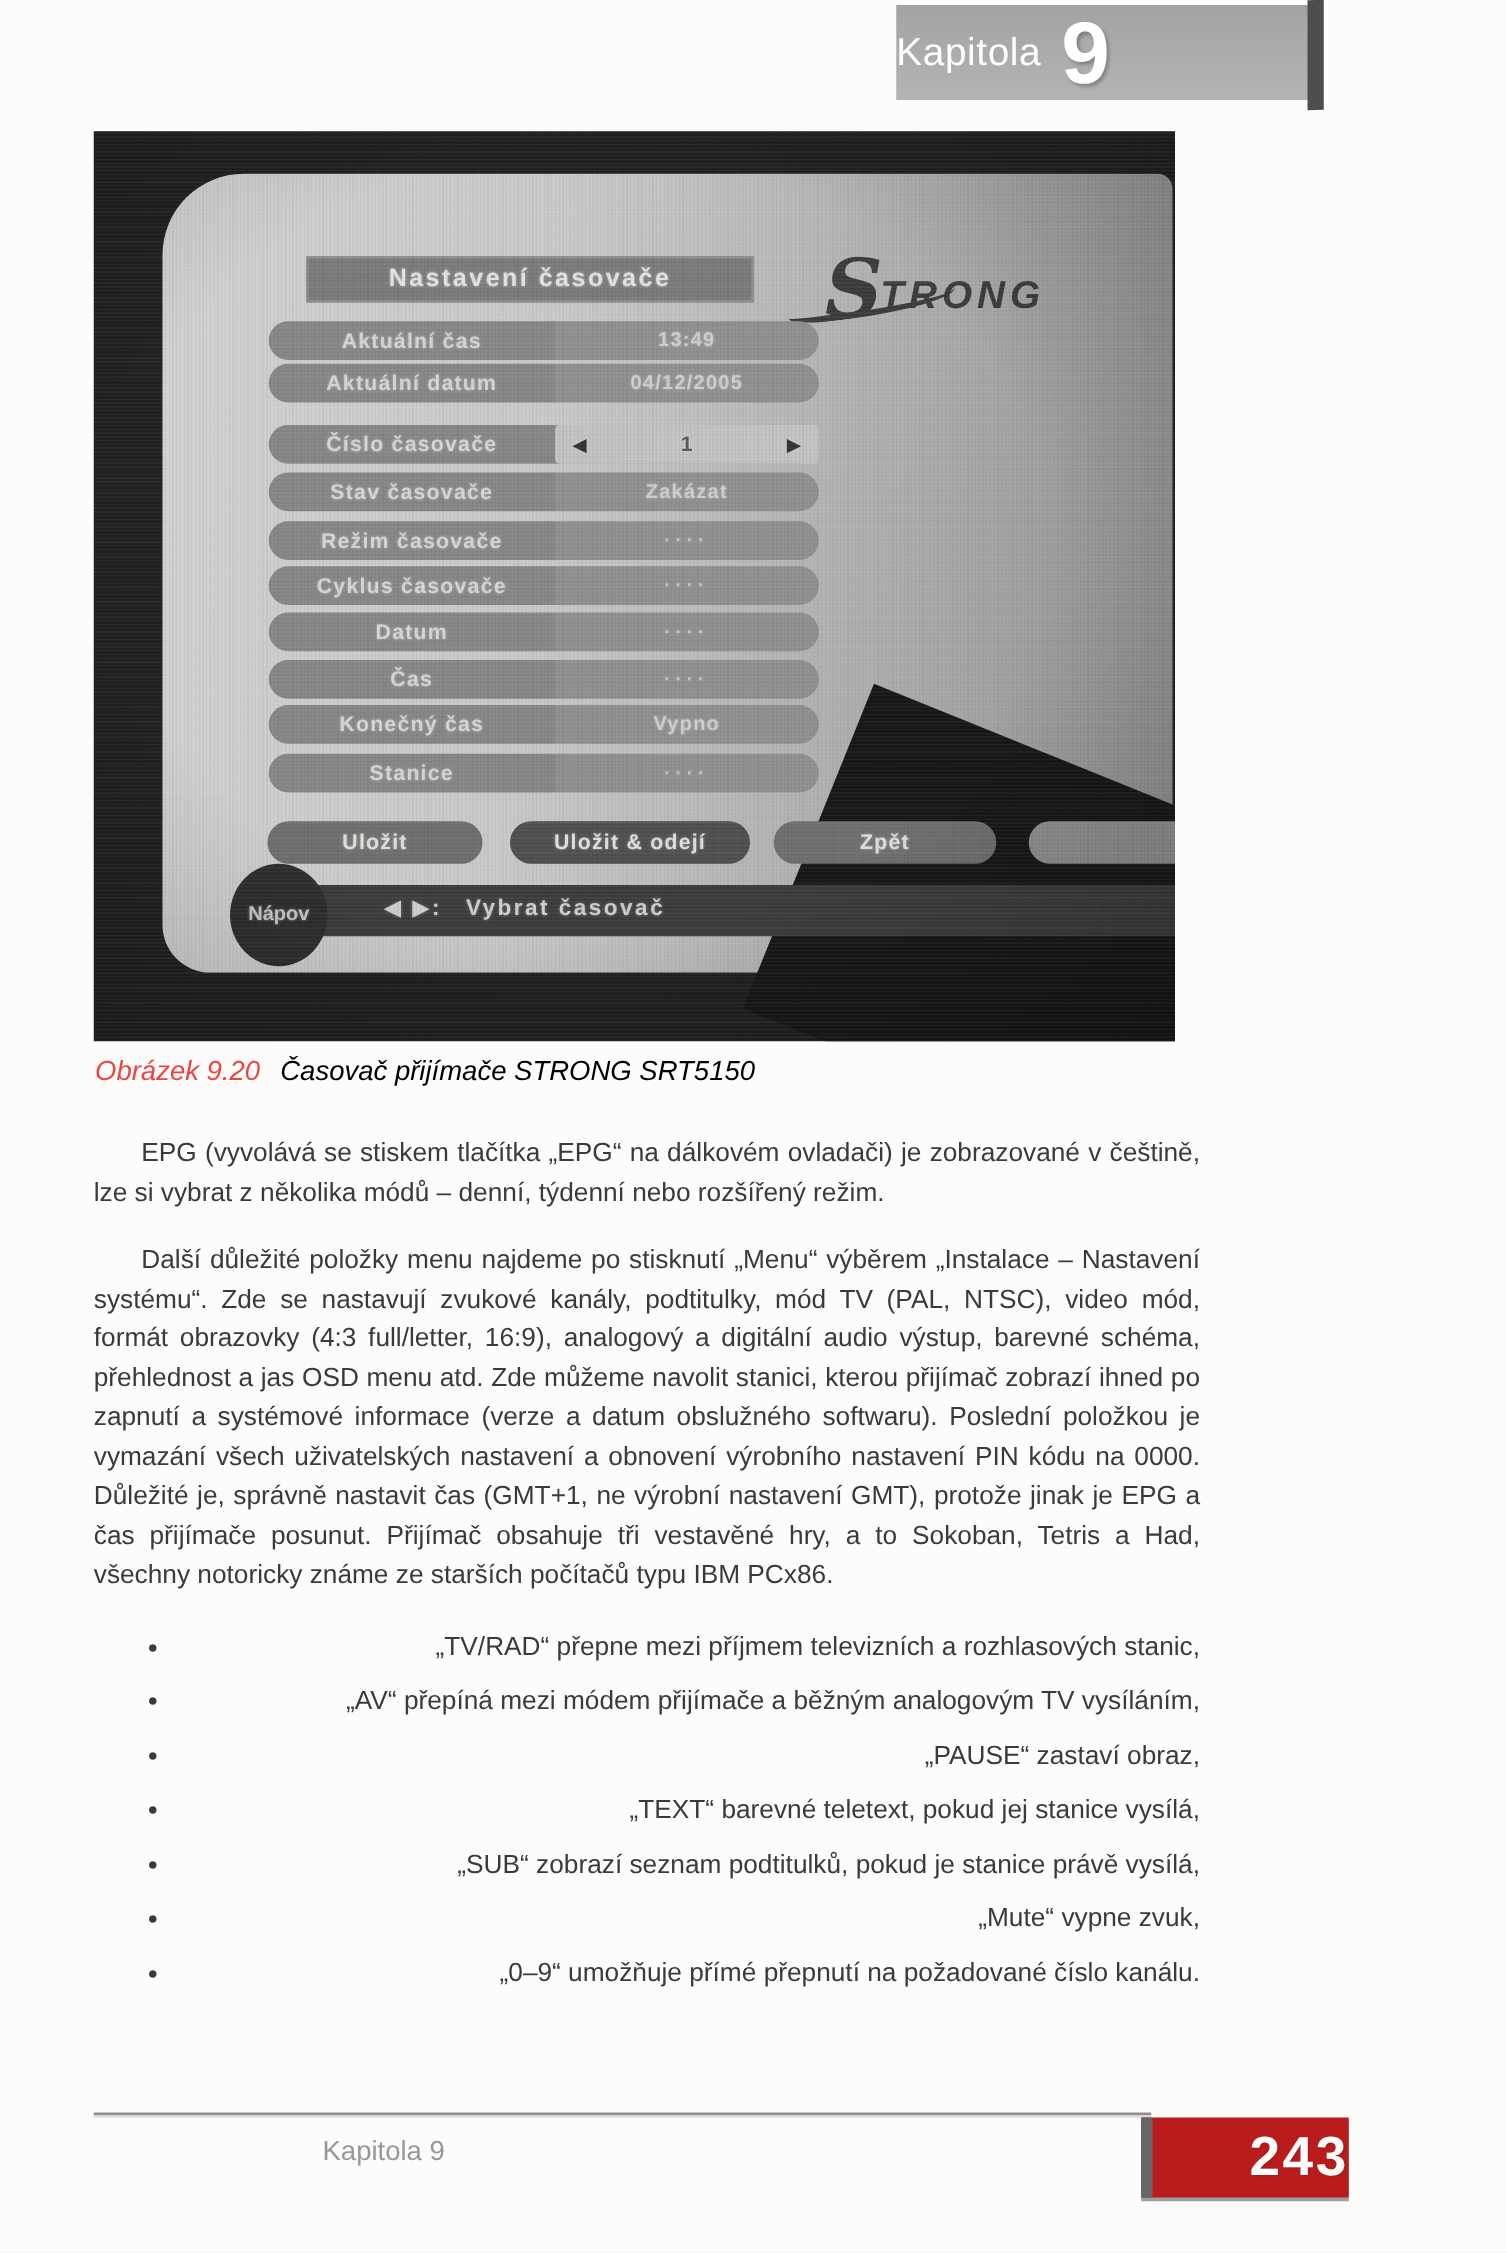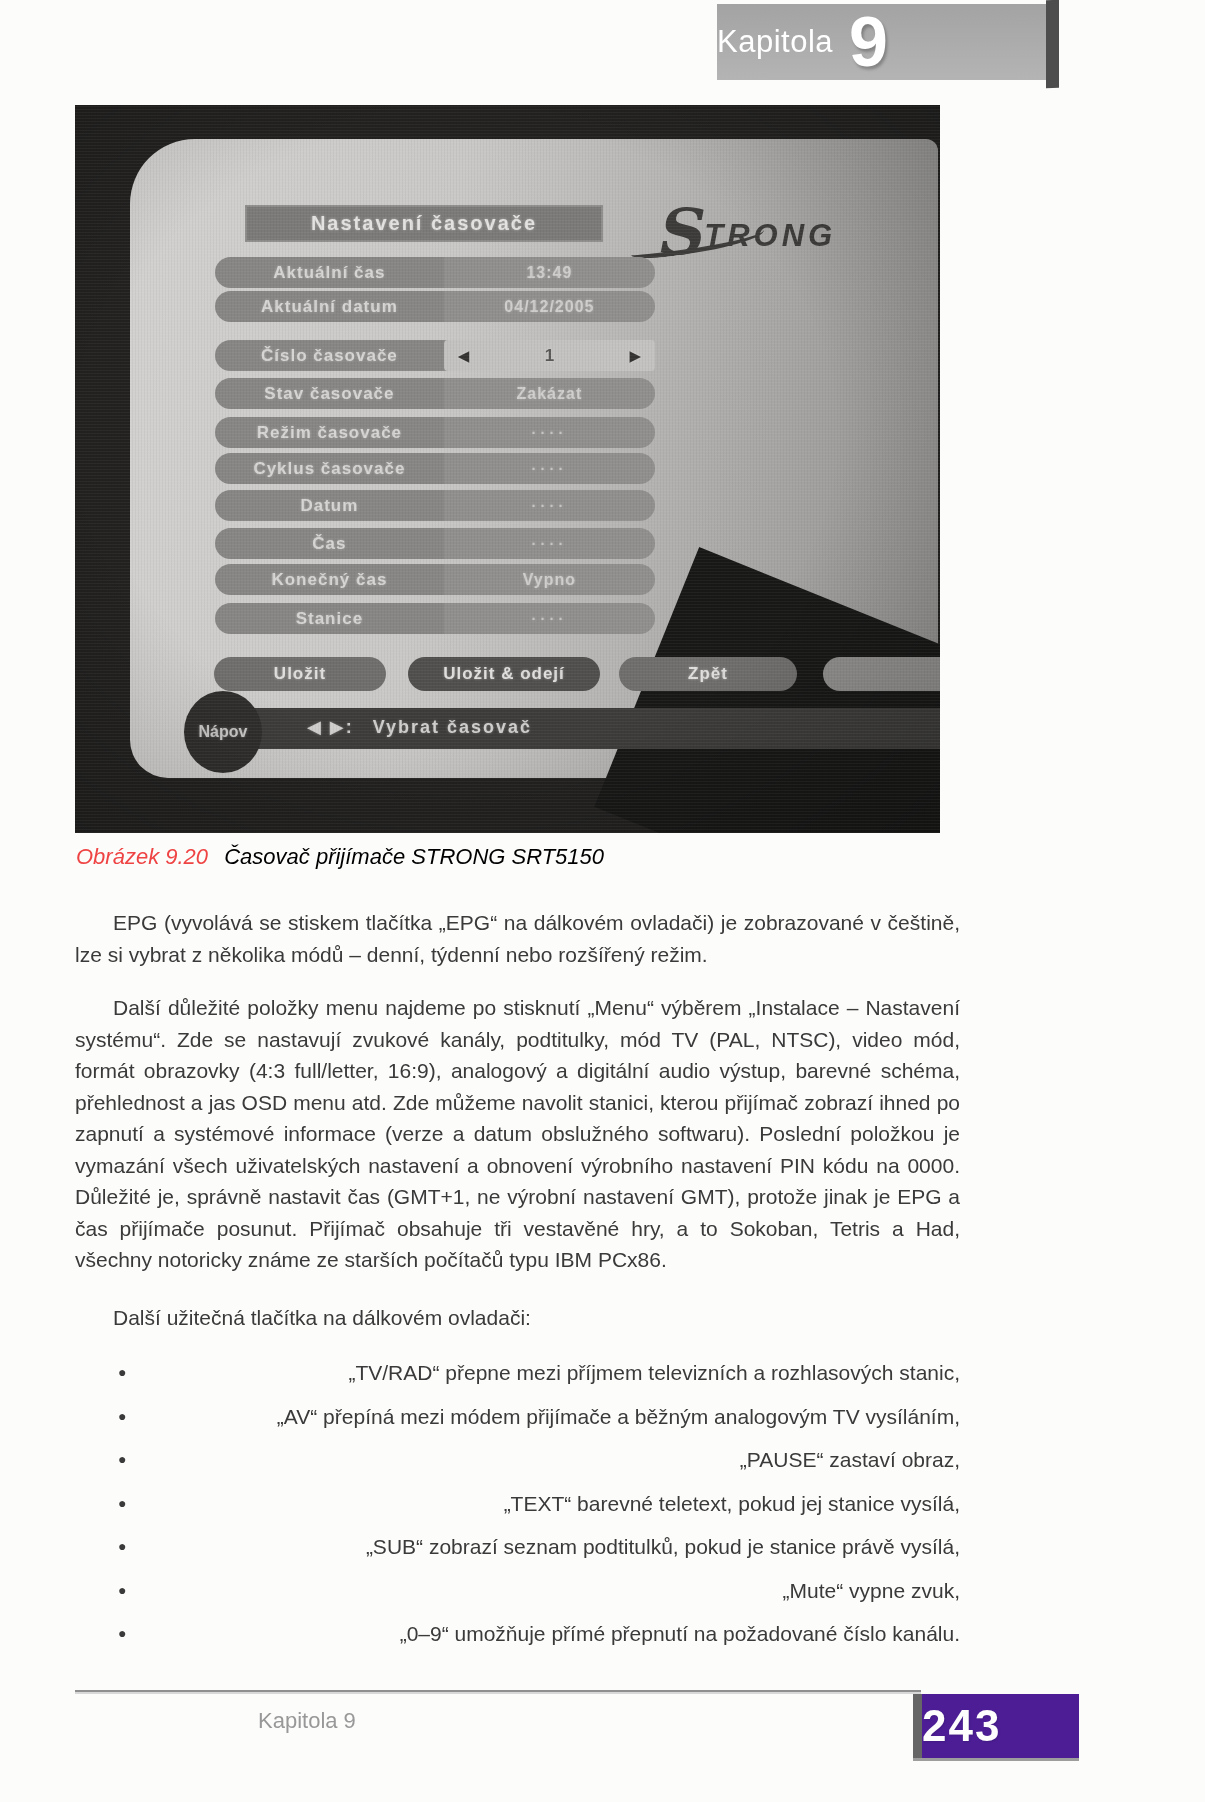--- a/index.html
+++ b/index.html
@@ -124,23 +124,23 @@
 
   
   .footer-line{position:absolute;left:75px;top:1690px;width:846px;
     border-top:2px solid #8f8f8f;box-shadow:0 2px 0 #d8d8d8;}
   .footer-chapter{position:absolute;left:258px;top:1708px;
     font-size:22px;font-weight:normal;color:#989898;}
   .footer-section{position:absolute;left:430px;top:1702px;
     font-size:31px;font-weight:bold;color:#bcbcbb;}
   .page-badge{
     position:absolute;left:913px;top:1694px;width:166px;height:64px;
-    background:#4c1d95;border-left:9px solid #666;
+    background:#b91c1c;border-left:9px solid #666;
     box-shadow:0 3px 0 #9d9d9d;
-    display:flex;align-items:center;justify-content:flex-start;box-sizing:border-box;
+    display:flex;align-items:center;justify-content:flex-end;box-sizing:border-box;
   }
   .page-num{color:#fdfdfd;font-size:44px;font-weight:bold;letter-spacing:2px;
     text-shadow:1px 1px 2px rgba(0,0,0,.12);}
 </style>
 </head>
 <body>
 
 <div class="page">
 
   <div class="chapter-header">
@@ -224,21 +224,20 @@
   </div>
 
   <div class="caption">
     <span class="cap-prefix">Obrázek 9.20</span>
     <span class="cap-text">Časovač přijímače STRONG SRT5150</span>
   </div>
 
   <div class="body-text">
     <p class="para">EPG (vyvolává se stiskem tlačítka „EPG“ na dálkovém ovladači) je zobrazované v češtině, lze si vybrat z několika módů – denní, týdenní nebo rozšířený režim.</p>
     <p class="para menu-para">Další důležité položky menu najdeme po stisknutí „Menu“ výběrem „Instalace – Nastavení systému“. Zde se nastavují zvukové kanály, podtitulky, mód TV (PAL, NTSC), video mód, formát obrazovky (4:3 full/letter, 16:9), analogový a digitální audio výstup, barevné schéma, přehlednost a jas OSD menu atd. Zde můžeme navolit stanici, kterou přijímač zobrazí ihned po zapnutí a systémové informace (verze a datum obslužného softwaru). Poslední položkou je vymazání všech uživatelských nastavení a obnovení výrobního nastavení PIN kódu na 0000. Důležité je, správně nastavit čas (GMT+1, ne výrobní nastavení GMT), protože jinak je EPG a čas přijímače posunut. Přijímač obsahuje tři vestavěné hry, a to Sokoban, Tetris a Had, všechny notoricky známe ze starších počítačů typu IBM PCx86.</p>
-    <p class="para lead">Další užitečná tlačítka na dálkovém ovladači:</p>
 
     <div class="bullets">
       <div class="bullet">
         <span class="dot">●</span>
         <span class="btext">„TV/RAD“ přepne mezi příjmem televizních a rozhlasových stanic,</span>
       </div>
       <div class="bullet">
         <span class="dot">●</span>
         <span class="btext">„AV“ přepíná mezi módem přijímače a běžným analogovým TV vysíláním,</span>
       </div>

